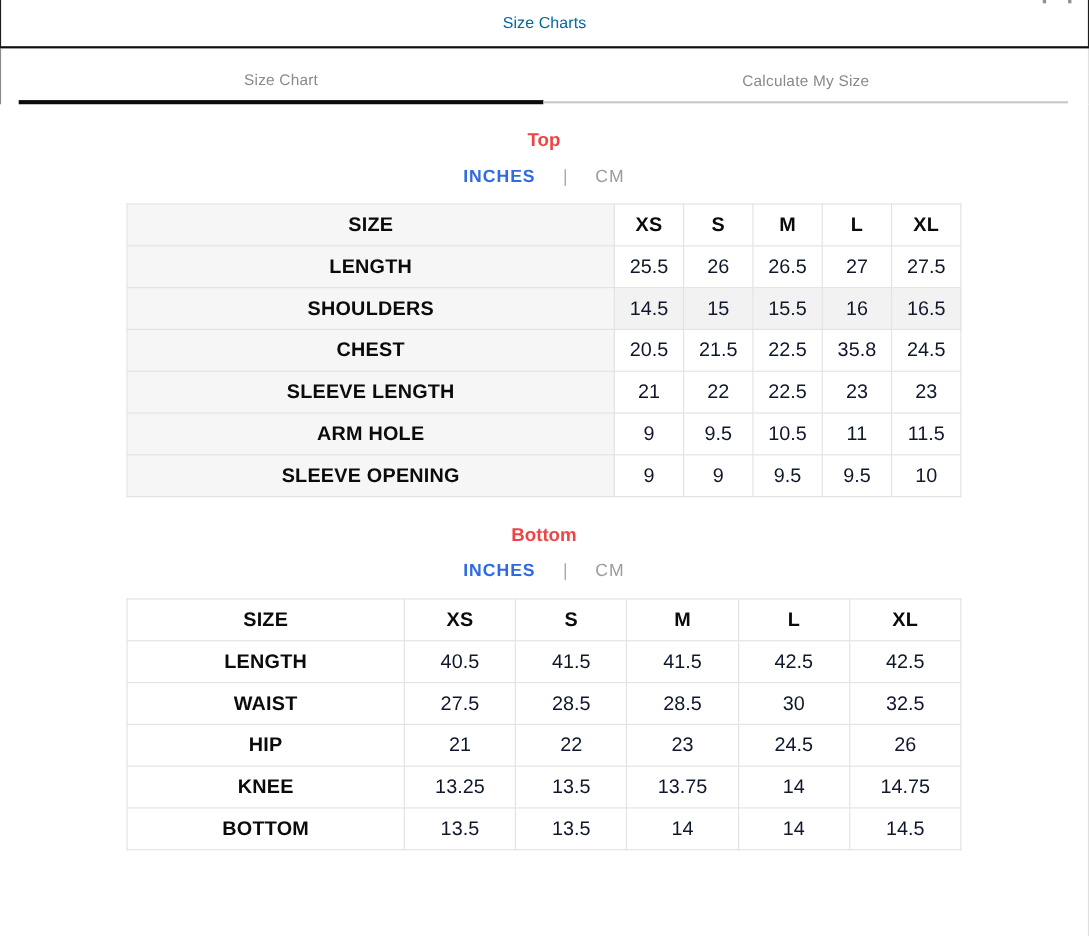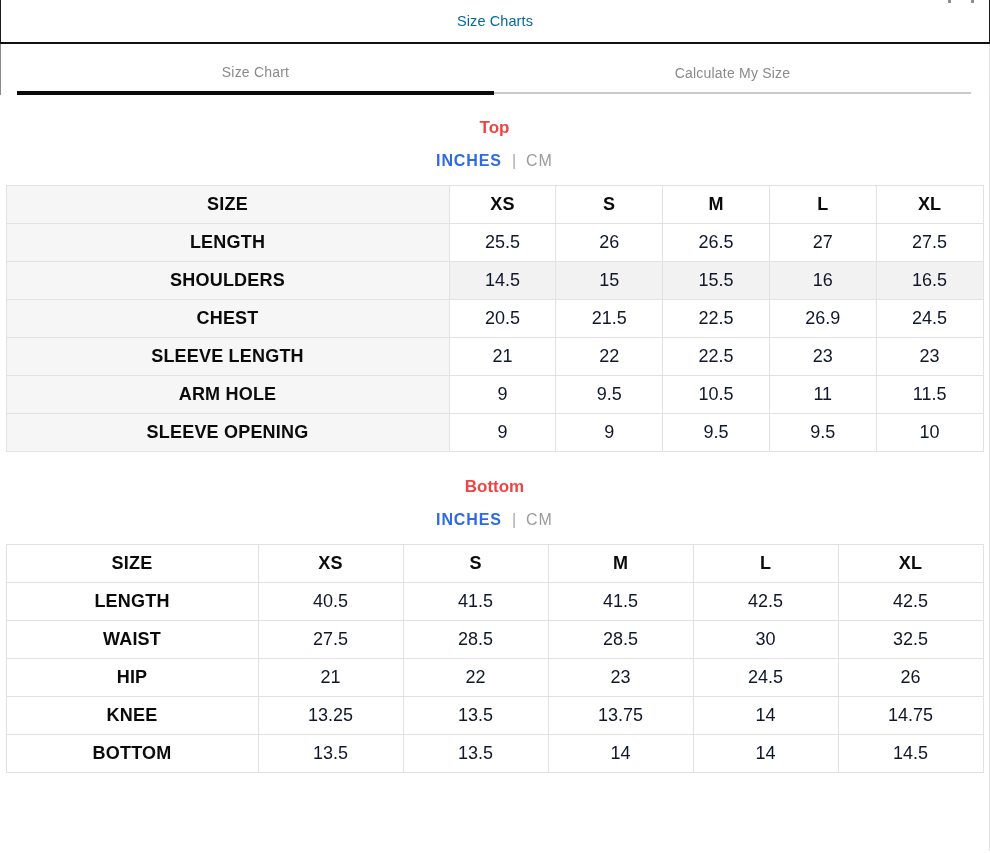--- a/index.html
+++ b/index.html
@@ -30,28 +30,28 @@
     text-align:center; font-size:14px; color:#8a8a8a; padding-bottom:11px; letter-spacing:0.2px;
   }
   .tab .tab-underline { height:4px; background:#c9c9c9; }
   .tab.active .tab-underline { background:#0b0b0b; }
   .tab:not(.active) .tab-underline { height:2px; margin-bottom:1px; }
 
   
   .content { position:relative; height:756px; border-right:1px solid #dedede; background:#fff; }
   .section { text-align:center; }
   .section-title { font-size:17px; font-weight:700; color:#ef4444; padding-top:23px; }
-  .unit-toggle { margin-top:14px; font-size:16px; display:flex; justify-content:center; align-items:center; gap:0; }
+  .unit-toggle { margin-top:14px; font-size:16px; display:flex; justify-content:center; align-items:center; gap:15px; }
   .unit-inches { color:#2d6ae3; font-weight:600; letter-spacing:0.9px; cursor:pointer; }
   .unit-sep { color:#a9a9a9; font-weight:300; margin:0 10px; }
   .unit-cm { color:#9b9b9b; font-weight:400; letter-spacing:1px; cursor:pointer; }
 
   
   table {
-    width:978px; margin:15px auto 0 auto; border-collapse:collapse; table-layout:fixed;
+    width:759px; margin:15px auto 0 auto; border-collapse:collapse; table-layout:fixed;
     font-size:18px; background:#fff;
   }
   th, td { border:1px solid #e2e2e2; height:38px; text-align:center; vertical-align:middle; padding:0; }
   th { font-weight:700; letter-spacing:0.2px; color:#0b0b0b; }
   td { font-weight:400; color:#0f172a; }
 
   .table-top tr > :first-child { width:443px; }
   .table-top thead th:first-child,
   .table-top tbody th { background:#f6f6f7; }
   .table-top tr.highlight td { background:#f2f2f2; }
@@ -117,21 +117,21 @@
             <td>15</td>
             <td>15.5</td>
             <td>16</td>
             <td>16.5</td>
           </tr>
           <tr>
             <th>CHEST</th>
             <td>20.5</td>
             <td>21.5</td>
             <td>22.5</td>
-            <td>26.9</td>
+            <td>35.8</td>
             <td>24.5</td>
           </tr>
           <tr>
             <th>SLEEVE LENGTH</th>
             <td>21</td>
             <td>22</td>
             <td>22.5</td>
             <td>23</td>
             <td>23</td>
           </tr>

